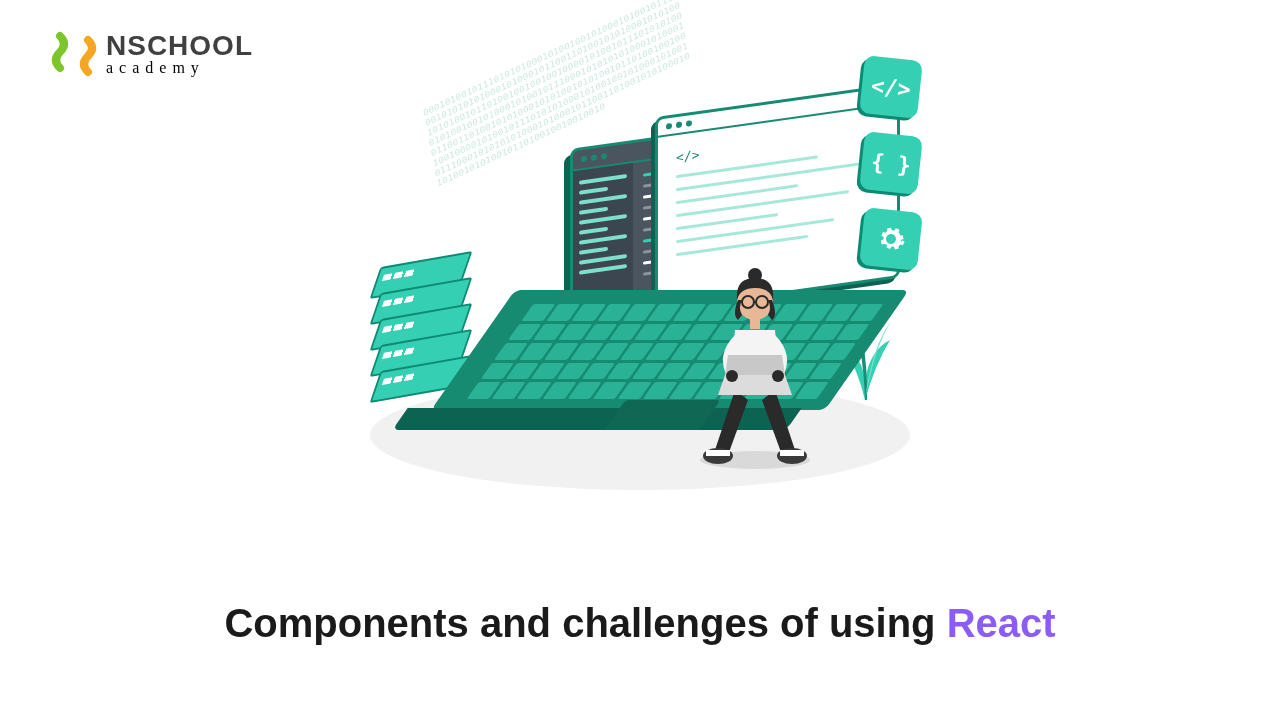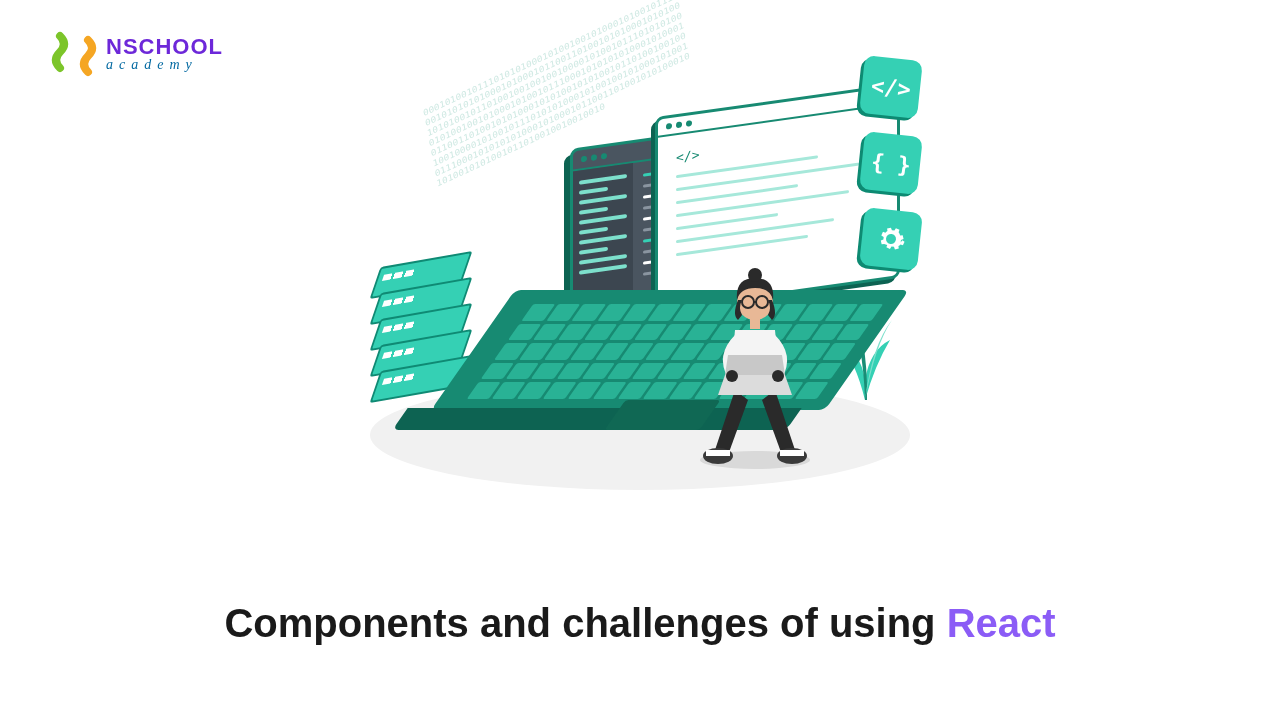--- a/index.html
+++ b/index.html
@@ -1,22 +1,22 @@
 <!DOCTYPE html>
 <html><head>
 <meta charset="utf-8">
 <style>
   *{margin:0;padding:0;box-sizing:border-box;}
   body{width:1280px;height:720px;background:#fff;font-family:'Segoe UI',Arial,sans-serif;position:relative;overflow:hidden;}
   .logo{position:absolute;top:30px;left:50px;display:flex;align-items:center;gap:8px;}
   .logo-mark{width:48px;height:48px;position:relative;}
   .logo-mark svg{width:100%;height:100%;}
   .logo-text{display:flex;flex-direction:column;line-height:1;}
-  .logo-top{font-size:22px;font-weight:800;letter-spacing:1px;color:#6d28d9;text-align:right;}
-  .logo-bot{font-size:14px;font-weight:400;letter-spacing:6px;color:#0369a1;font-family:Georgia,serif;font-style:italic;}
+  .logo-top{font-size:28px;font-weight:800;letter-spacing:1px;color:#404040;text-align:right;}
+  .logo-bot{font-size:16px;font-weight:400;letter-spacing:6px;color:#000000;font-family:Georgia,serif;}
   .hero{position:absolute;top:40px;left:50%;transform:translateX(-50%);width:620px;height:460px;}
   .shadow-ellipse{position:absolute;bottom:10px;left:50%;transform:translateX(-50%);width:540px;height:110px;background:#f1f1f1;border-radius:50%;}
   .binary{position:absolute;top:0;left:110px;width:260px;height:200px;font-family:monospace;font-size:9px;line-height:11px;color:#cfe9e3;transform:skewY(-25deg) skewX(10deg);overflow:hidden;word-break:break-all;}
   .plant{position:absolute;right:50px;bottom:100px;width:70px;height:110px;}
   .plant svg{width:100%;height:100%;}
   .serverstack{position:absolute;left:45px;bottom:90px;width:95px;height:150px;}
   .srv{width:92px;height:30px;margin-bottom:-4px;position:relative;}
   .srv::before{content:"";position:absolute;inset:0;background:#35d0b4;transform:skewY(-10deg) skewX(-20deg);border-radius:3px;border:2px solid #0f8a74;}
   .srv::after{content:"";position:absolute;left:8px;top:10px;width:55px;height:6px;background:linear-gradient(90deg,#fff 0 15%,transparent 15% 20%,#fff 20% 35%,transparent 35% 40%,#fff 40% 55%,transparent 55%);transform:skewY(-10deg) skewX(-20deg);}
   .laptop{position:absolute;left:120px;bottom:50px;width:440px;height:360px;}

